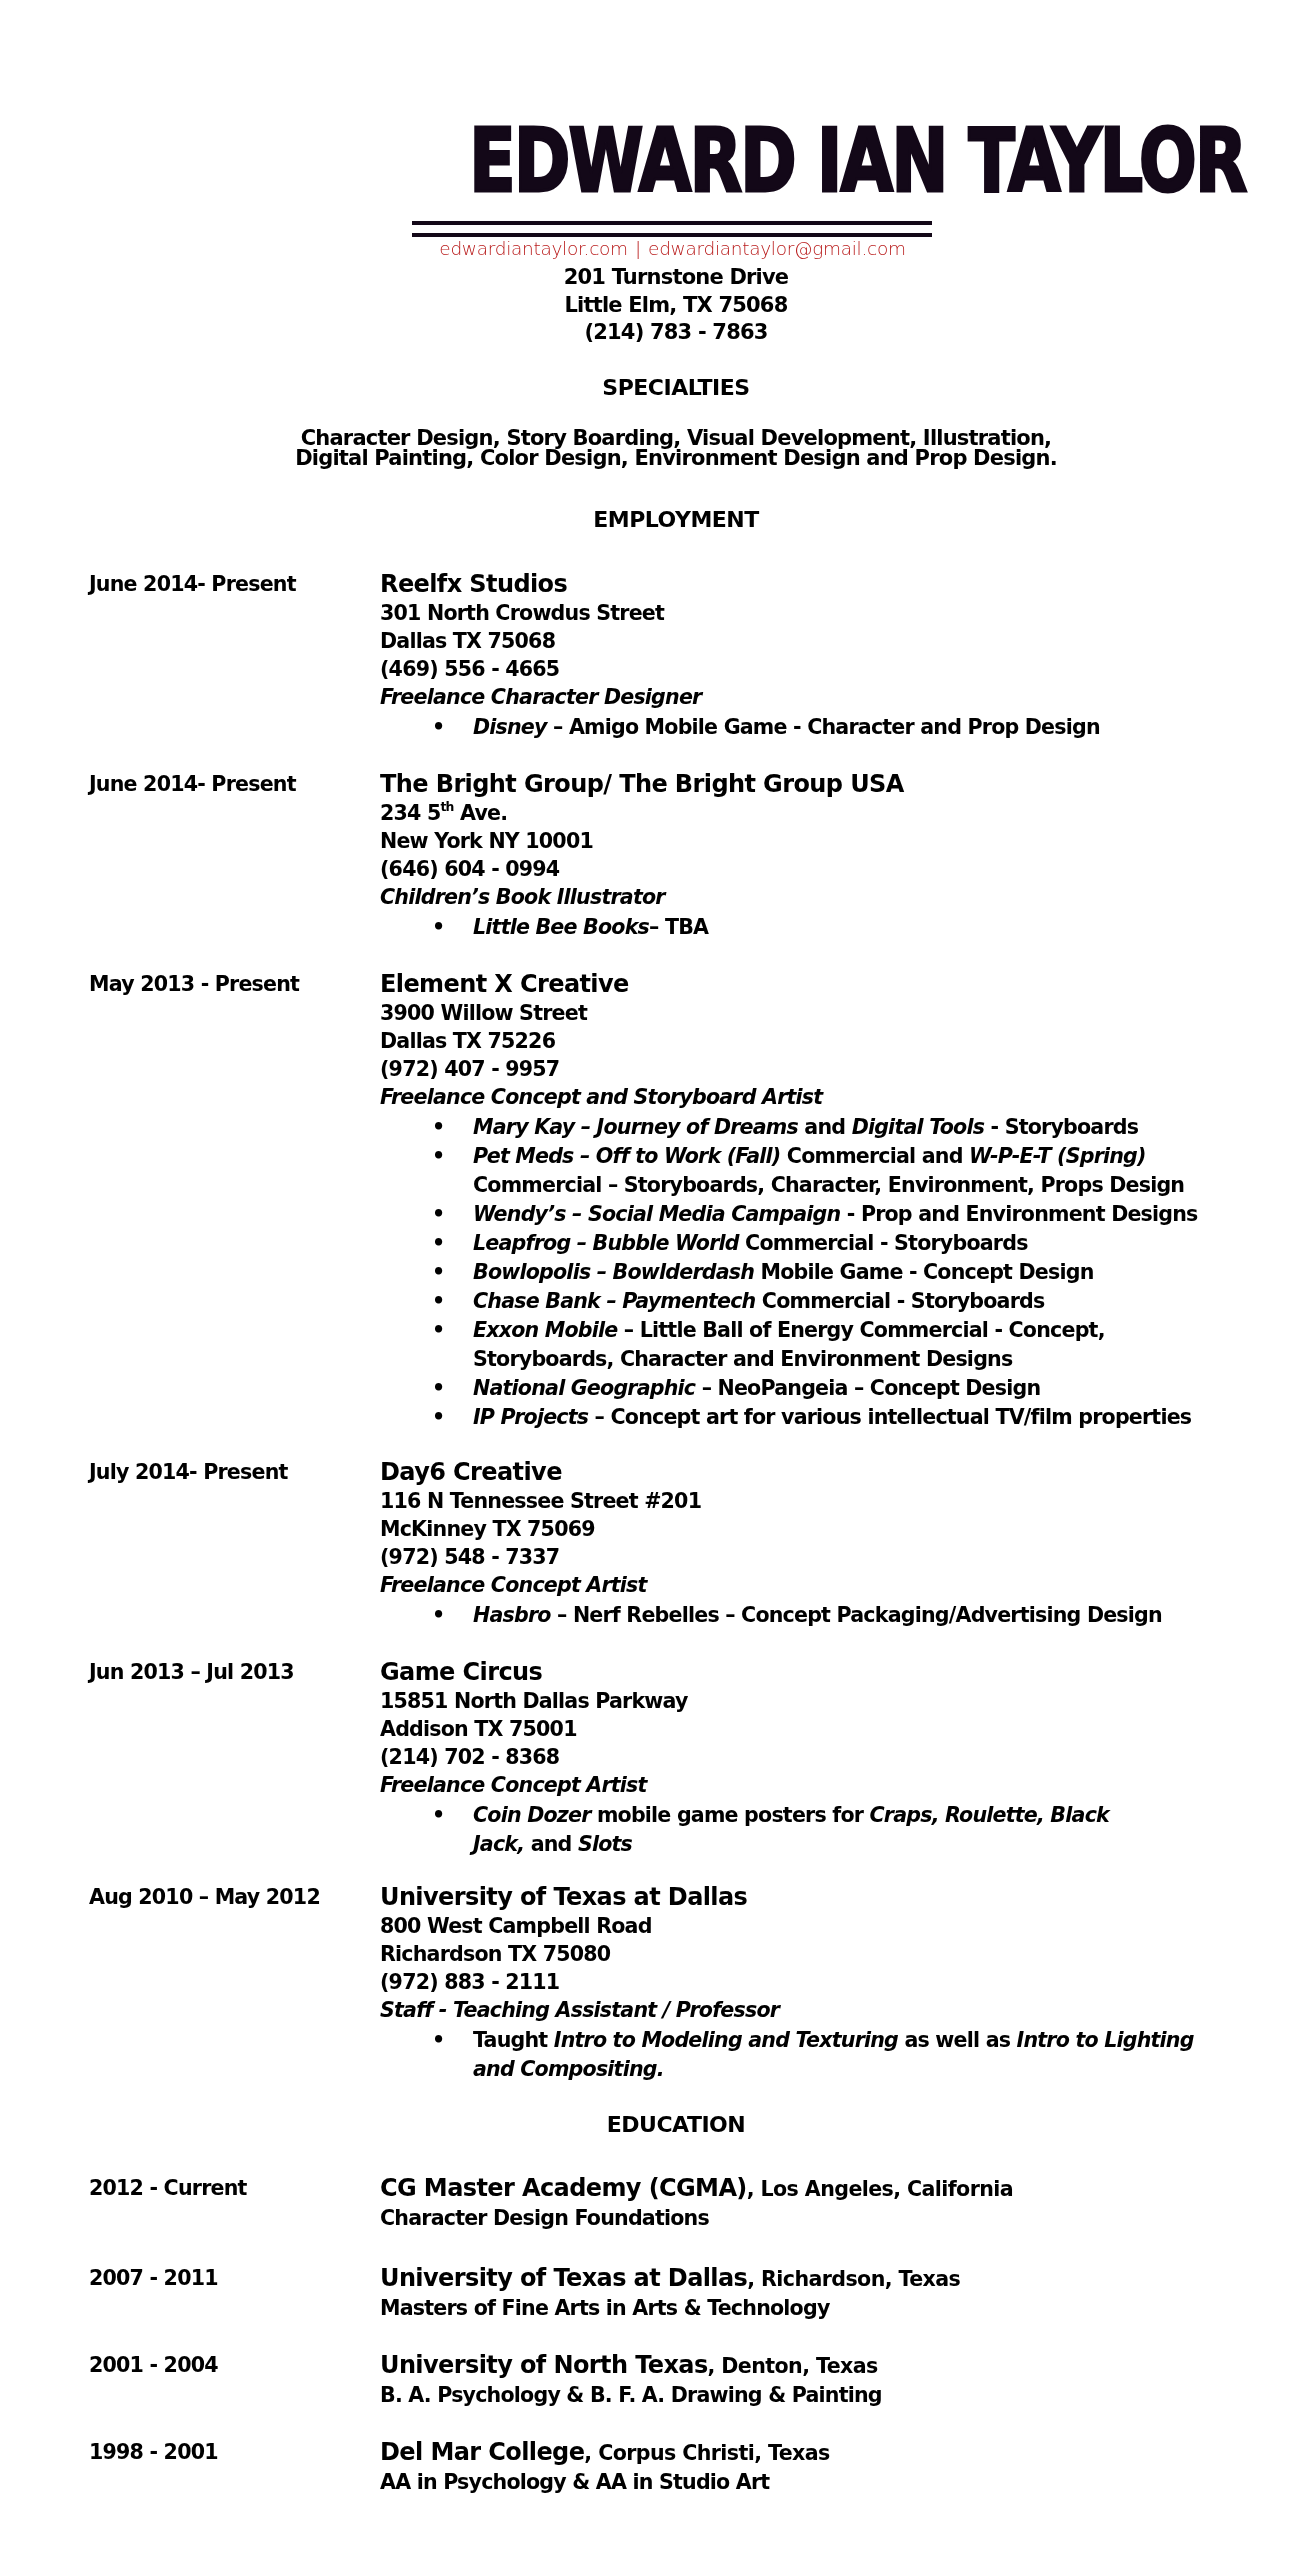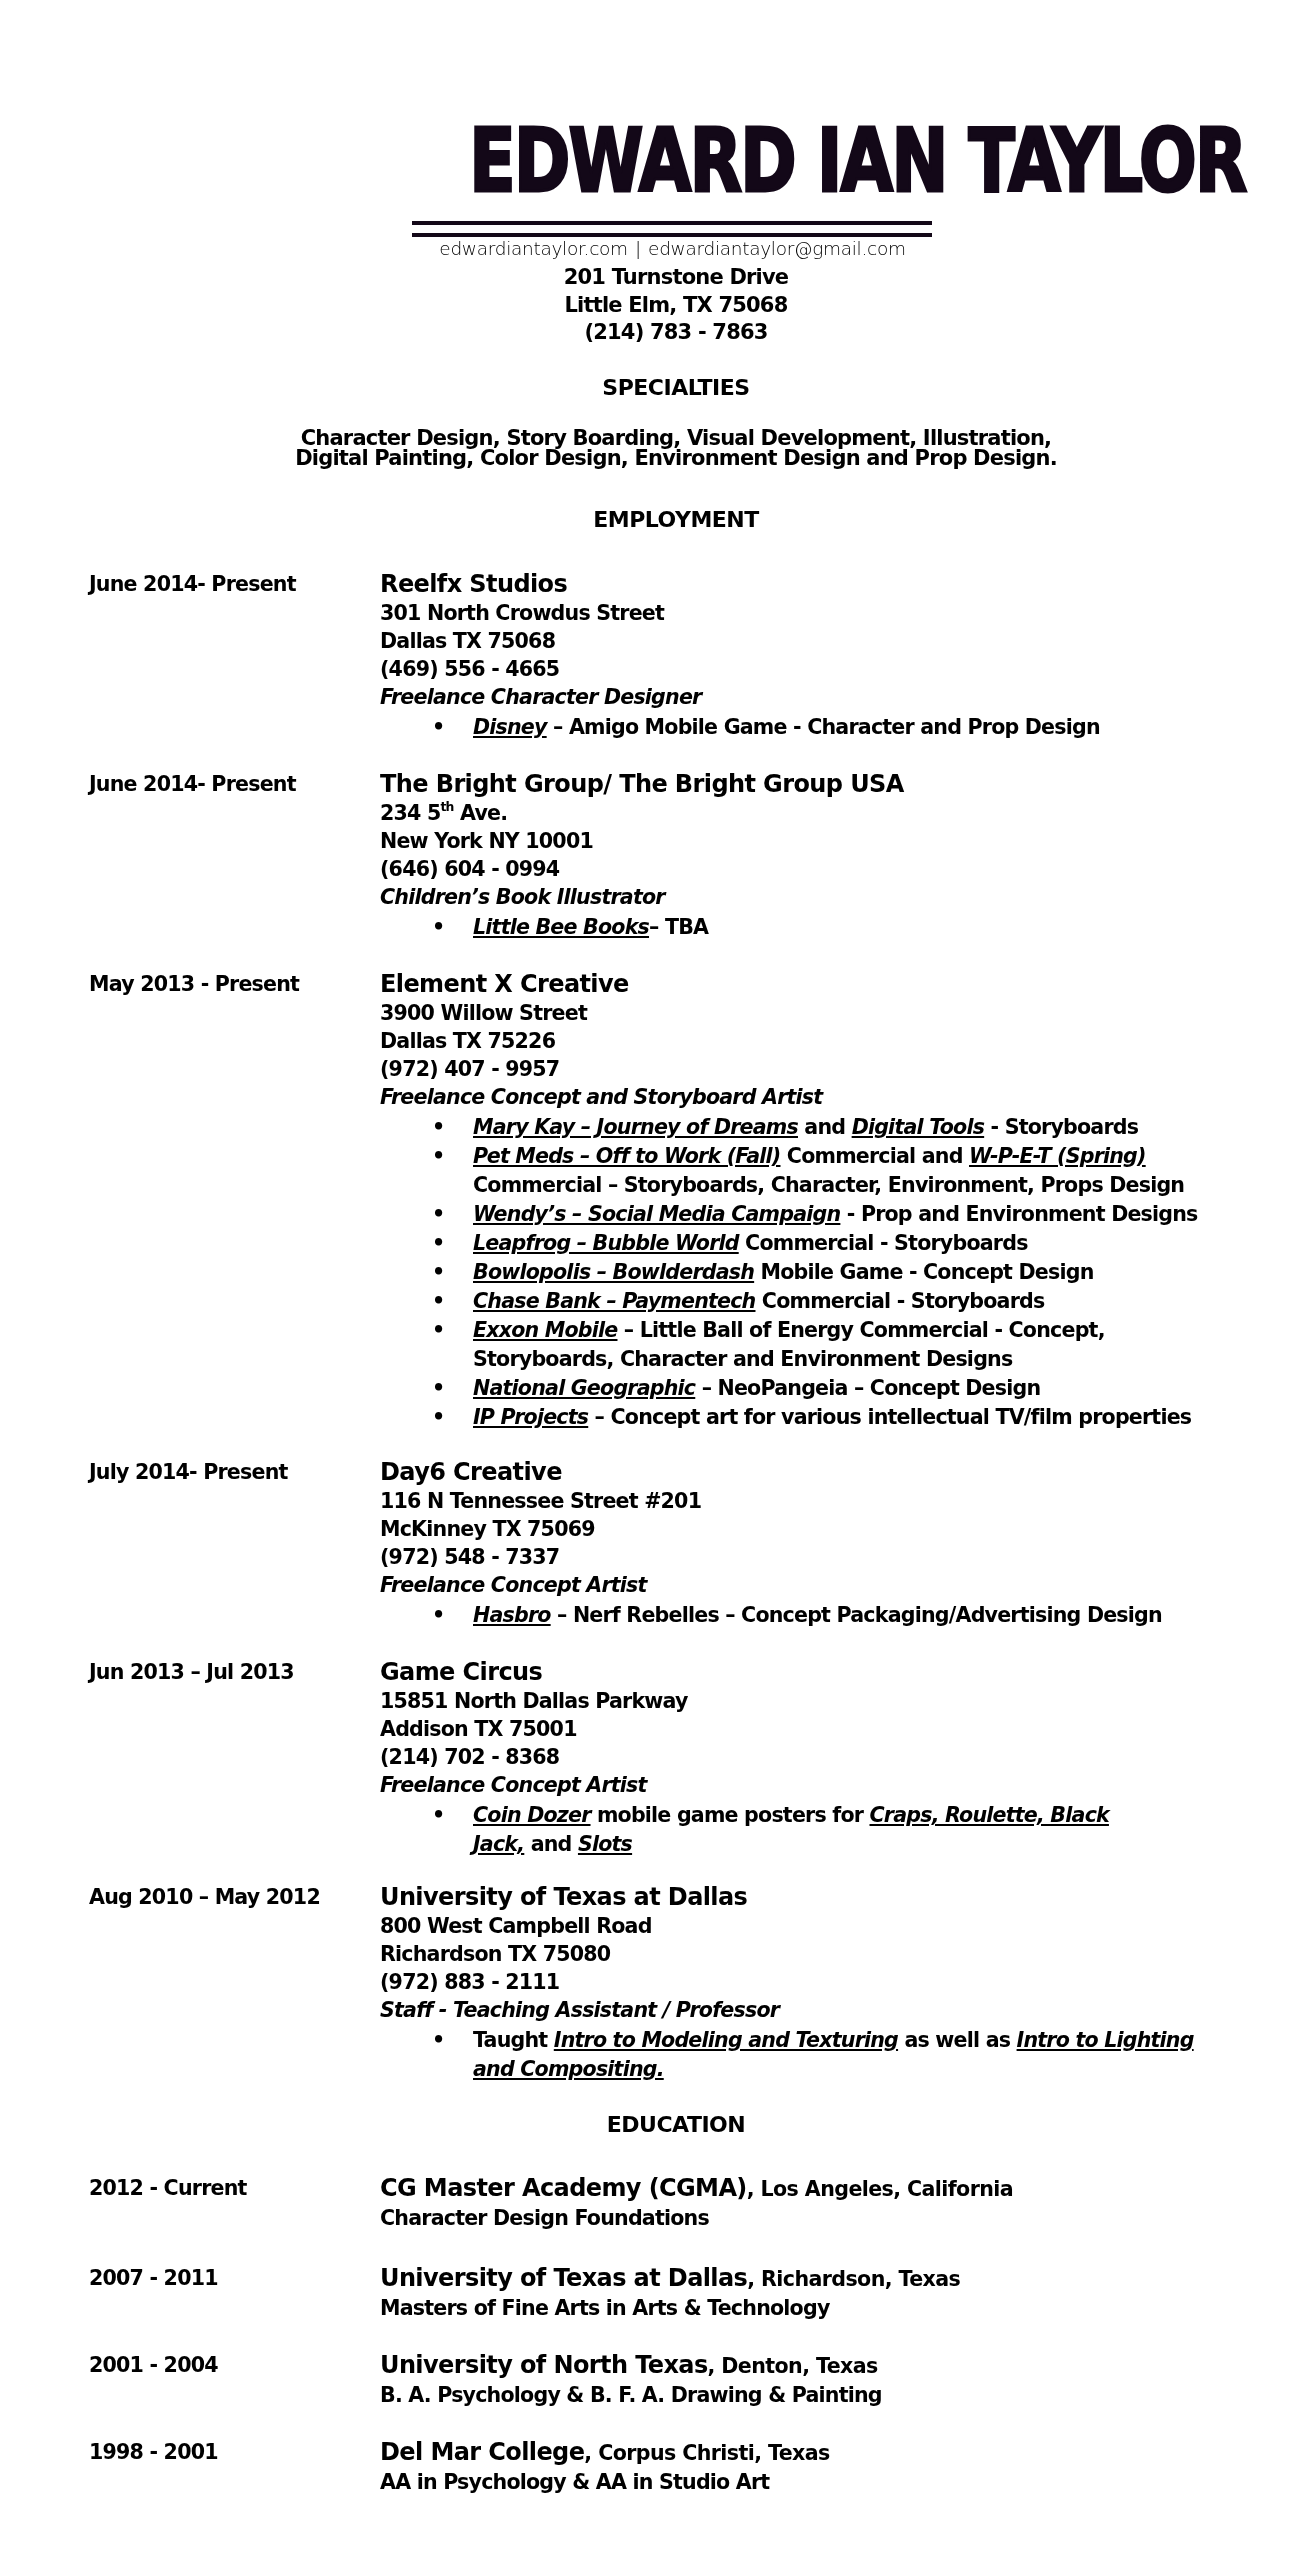--- a/index.html
+++ b/index.html
@@ -5,38 +5,38 @@
   html, body { margin:0; padding:0; background:#ffffff; }
   body { width:1314px; height:2697px; position:relative; overflow:hidden;
          font-family:"DejaVu Sans Condensed","Liberation Sans Narrow","DejaVu Sans",sans-serif; color:#000; }
   .page { position:absolute; left:0; top:0; width:1314px; height:2697px; background:#fff; }
   .name { position:absolute; left:412px; top:117px; width:520px; height:88px;
           font-family:"DejaVu Sans", sans-serif; font-weight:900; font-size:87px; line-height:88px;
           color:#130818; text-align:center; letter-spacing:-2.1px; transform:scaleX(0.78); transform-origin:center;
           white-space:nowrap; -webkit-text-stroke:3.1px #130818; }
   .rule { position:absolute; left:412px; width:520px; height:4.1px; background:#130818; }
   .contact-web { position:absolute; left:361px; width:623px; top:238px; text-align:center;
-                 font-family:"DejaVu Sans", sans-serif; font-size:18.5px; font-weight:300; color:#000000; letter-spacing:-0.3px; white-space:nowrap; }
+                 font-family:"DejaVu Sans", sans-serif; font-size:18.5px; font-weight:300; color:#b91c1c; letter-spacing:-0.3px; white-space:nowrap; }
   .contact-web .sep { padding:0 7.2px; }
   .center-line { position:absolute; left:0; width:1314px; text-align:center; font-weight:bold;
                  font-family:"DejaVu Sans", sans-serif; font-size:21px; letter-spacing:-0.8px; white-space:nowrap;margin-left:19px; }
   .heading { font-size:22px; letter-spacing:-0.5px; }
   .entry { position:absolute; left:0; width:1314px; }
   .date { position:absolute; left:89px; top:0; font-weight:bold; font-family:"DejaVu Sans", sans-serif;
           font-size:20.6px; letter-spacing:-0.8px; line-height:28px; white-space:nowrap; }
   .body { position:absolute; left:380px; top:0; width:876px; font-family:"DejaVu Sans", sans-serif;
           font-weight:bold; font-size:20.6px; letter-spacing:-0.8px; line-height:28px; }
   .company { font-size:24px; letter-spacing:-0.6px; line-height:29px; white-space:nowrap; }
   .company .loc { font-size:20.6px; }
   .line { white-space:nowrap; }
   .role { font-style:italic; white-space:nowrap; }
   .bullets { list-style:none; margin:2.1px 0 0 0; padding:0; }
   .bullets li { position:relative; padding-left:93px; width:762px; line-height:29px; }
   .bullets li .dot { position:absolute; left:52px; top:0; font-style:normal; }
-  .i { font-style:italic;text-decoration:underline; }
+  .i { font-style:italic; }
   sup { font-size:12.4px; line-height:0; position:relative; top:-1px; vertical-align:super; }
 </style>
 </head>
 <body>
 
 <div class="page">
 
   <div class="name">EDWARD IAN TAYLOR</div>
   <div class="rule" style="top:221px"></div>
   <div class="rule" style="top:233px"></div>

